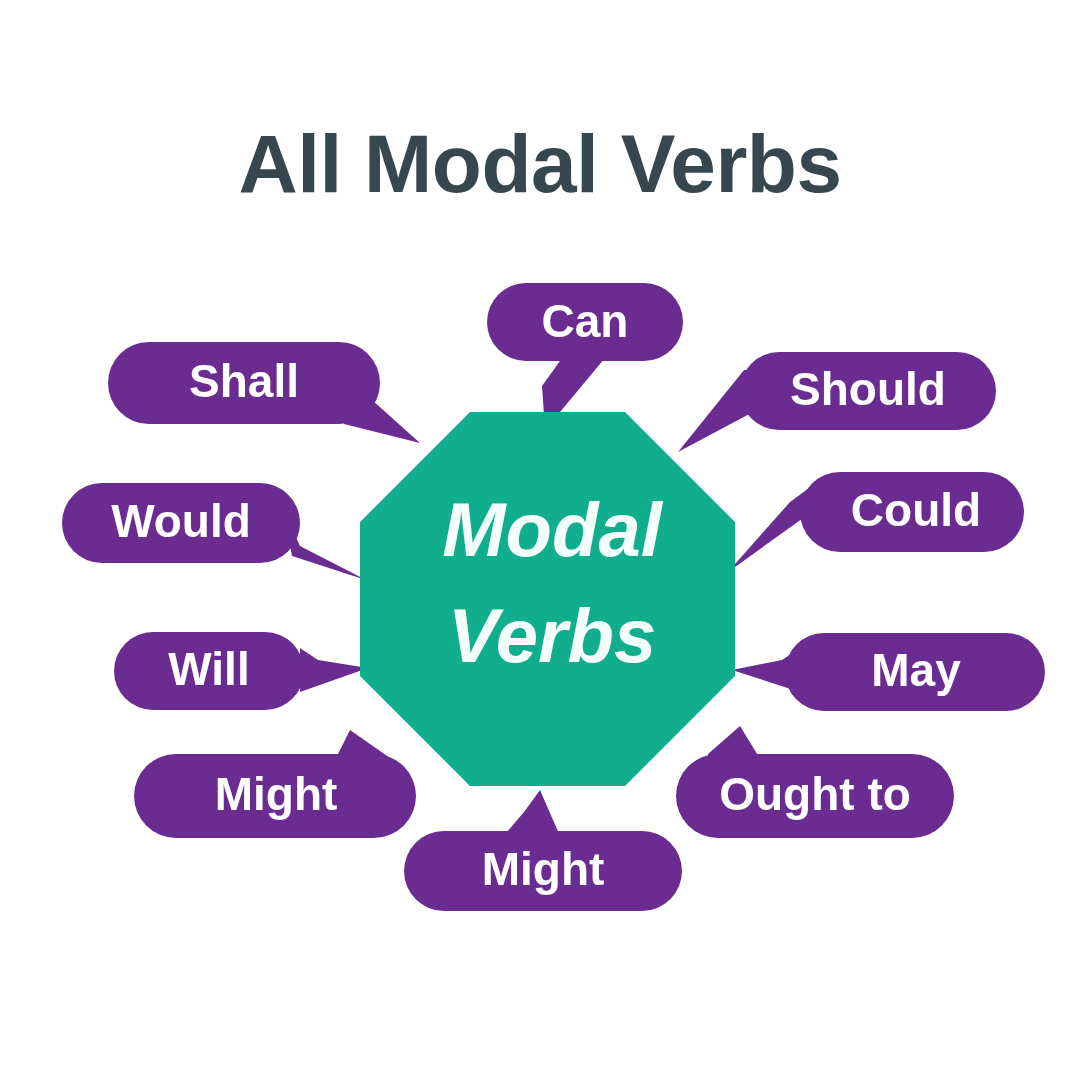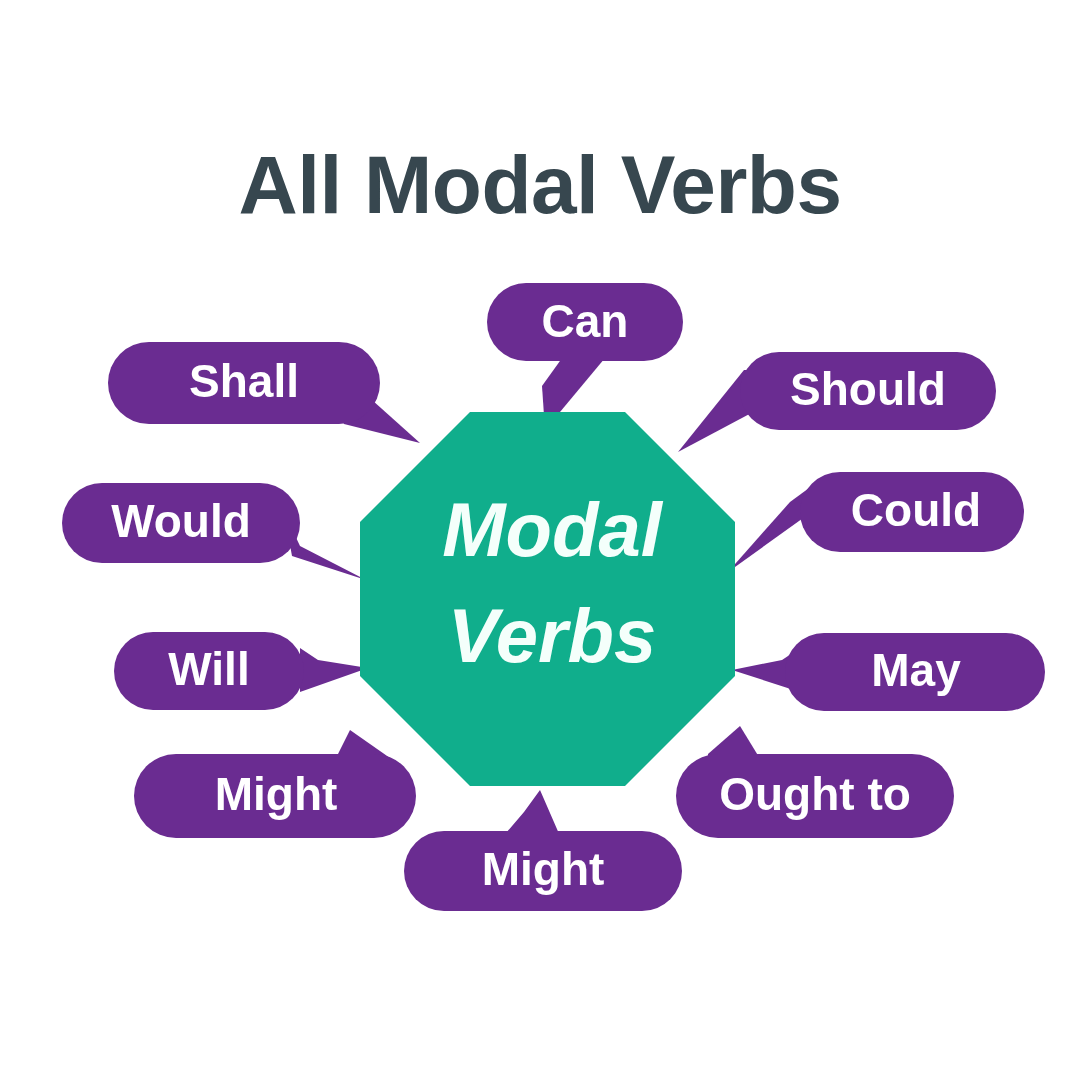--- a/index.html
+++ b/index.html
@@ -15,21 +15,21 @@
     font-family: "Liberation Sans", sans-serif;
   }
   #stage {
     position: relative;
     width: 1080px;
     height: 1080px;
     background: #ffffff;
   }
   #page-title {
     position: absolute;
-    top: 144px;
+    top: 123px;
     left: 0;
     width: 1080px;
     text-align: center;
     font-family: "Liberation Sans", sans-serif;
     font-size: 82px;
     font-weight: bold;
     letter-spacing: -0.5px;
     color: #37474f;
     line-height: 1;
     white-space: nowrap;

